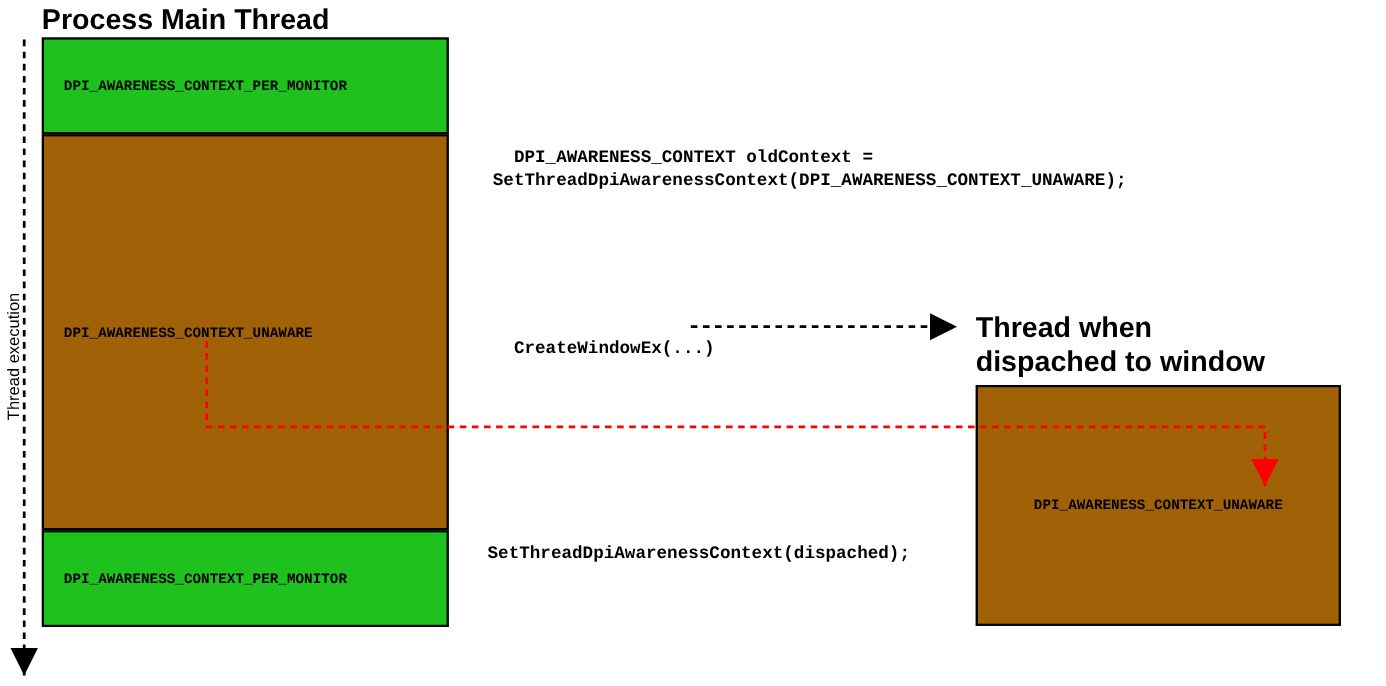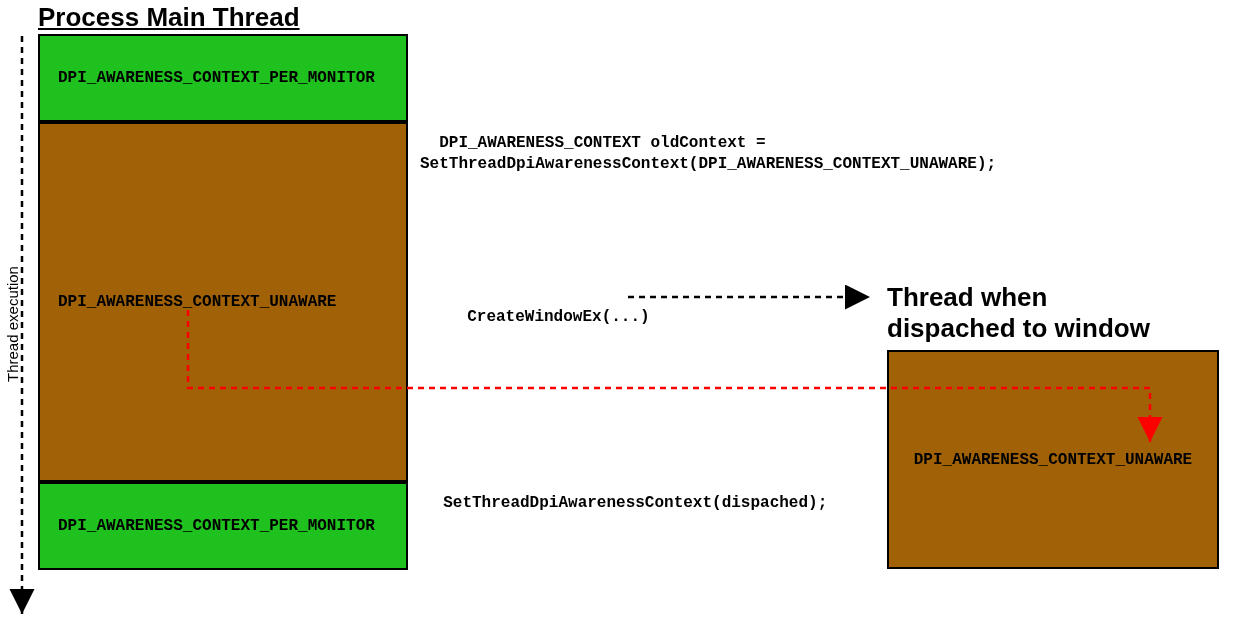--- a/index.html
+++ b/index.html
@@ -40,40 +40,40 @@
     }
     .green {
       background: #1ec11e;
     }
     .orange {
       background: #a16207;
     }
     .box-label {
       font-family: 'Courier New', Courier, monospace;
       font-weight: bold;
-      font-size: 16px;
+      font-size: 13px;
     }
     .annotation {
       position: absolute;
       font-family: 'Courier New', Courier, monospace;
       font-weight: bold;
       font-size: 16px;
       white-space: pre;
     }
     svg.overlay {
       position: absolute;
       top: 0;
       left: 0;
       pointer-events: none;
     }
   </style>
 </head>
 <body>
 
-<div class="title-main" style="left: 38px; top: 2px; text-decoration: underline;">
+<div class="title-main" style="left: 38px; top: 2px;">
   <span>Process Main Thread</span>
 </div>
 
 <div class="title-right" style="left: 887px; top: 282px; line-height: 1.2;">
   <span style="white-space: pre;">Thread when
 dispached to window</span>
 </div>
 
 <div class="thread-exec-label" style="left: 4px; top: 382px;">
   <span>Thread execution</span>
@@ -88,21 +88,21 @@
 </div>
 
 <div class="box green" style="left: 38px; top: 482px; width: 370px; height: 88px;">
   <span class="box-label">DPI_AWARENESS_CONTEXT_PER_MONITOR</span>
 </div>
 
 <div class="box orange" style="left: 887px; top: 350px; width: 332px; height: 219px; justify-content: center; padding-left: 0;">
   <span class="box-label">DPI_AWARENESS_CONTEXT_UNAWARE</span>
 </div>
 
-<div class="annotation" style="left: 420px; top: 112px; line-height: 1.3;">
+<div class="annotation" style="left: 448px; top: 112px; line-height: 1.3;">
   <span>DPI_AWARENESS_CONTEXT oldContext =
 SetThreadDpiAwarenessContext(DPI_AWARENESS_CONTEXT_UNAWARE);</span>
 </div>
 
 <div class="annotation" style="left: 448px; top: 290px;">
   <span>CreateWindowEx(...)</span>
 </div>
 
 <div class="annotation" style="left: 424px; top: 476px;">
   <span>SetThreadDpiAwarenessContext(dispached);</span>

